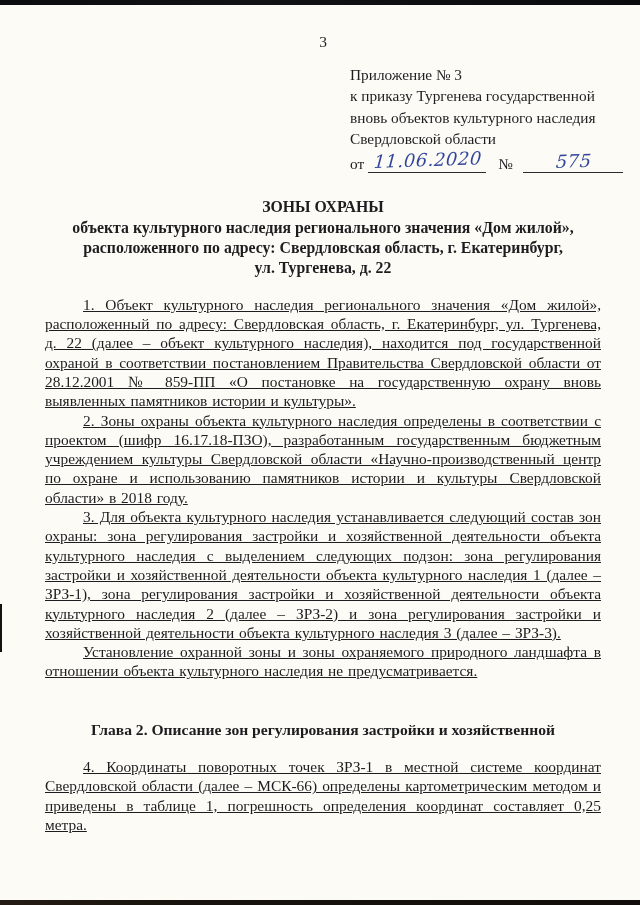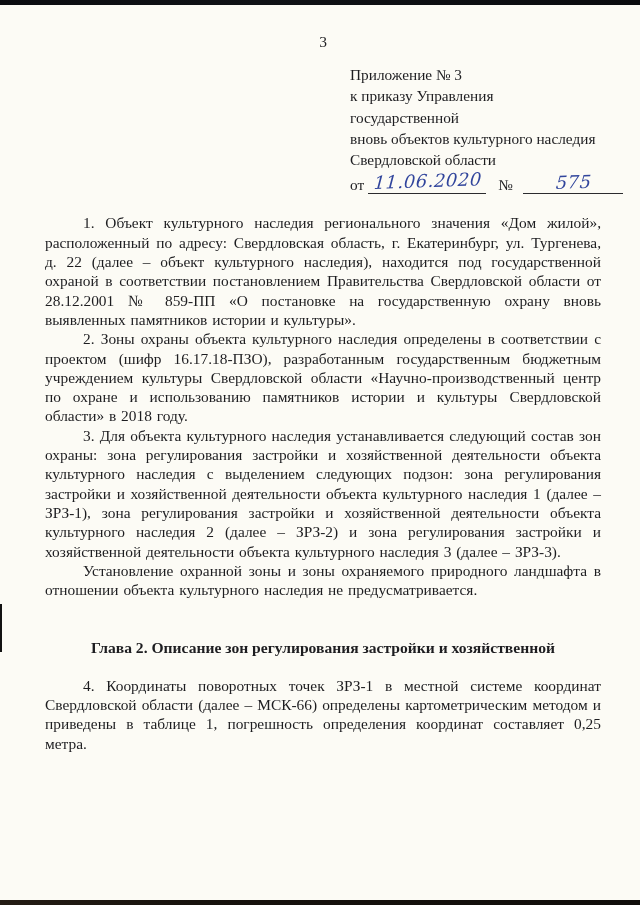--- a/index.html
+++ b/index.html
@@ -102,44 +102,51 @@
     line-height: 19.3px;
     text-align: justify;
   }
   .body-block.after-heading {
     margin-top: 17px;
   }
   .body-block p {
     margin: 0;
     text-indent: 38px;
     word-spacing: 1px;
+    text-decoration: underline;
   }
 </style>
 </head>
 <body>
 
 <div class="scan-page">
   <div class="edge-top"></div>
   <div class="edge-bottom"></div>
   <div class="edge-left"></div>
 
   <div class="content">
 
     <div class="page-number">3</div>
 
     <div class="appendix-block">
       <div>Приложение № 3</div>
-      <div>к приказу Управления государственной</div>
+      <div>к приказу Тургенева государственной</div>
       <div>вновь объектов культурного наследия</div>
       <div>Свердловской области</div>
       <div class="fill-line">
         <span>от</span><span class="hand-slot date"><span class="handwriting">11.06.2020</span></span><span class="no-label">№</span><span class="hand-slot num"><span class="handwriting">575</span></span>
       </div>
     </div>
 
+    <div class="doc-title">
+      <div>ЗОНЫ ОХРАНЫ</div>
+      <div>объекта культурного наследия регионального значения «Дом жилой»,</div>
+      <div>расположенного по адресу: Свердловская область, г. Екатеринбург,</div>
+      <div>ул. Тургенева, д. 22</div>
+    </div>
 
 
     <div class="body-block">
       <p>1. Объект культурного наследия регионального значения «Дом жилой», расположенный по адресу: Свердловская область, г. Екатеринбург, ул. Тургенева, д. 22 (далее – объект культурного наследия), находится под государственной охраной в соответствии постановлением Правительства Свердловской области от 28.12.2001 № 859-ПП «О постановке на государственную охрану вновь выявленных памятников истории и культуры».</p>
       <p>2. Зоны охраны объекта культурного наследия определены в соответствии с проектом (шифр 16.17.18-ПЗО), разработанным государственным бюджетным учреждением культуры Свердловской области «Научно-производственный центр по охране и использованию памятников истории и культуры Свердловской области» в 2018 году.</p>
       <p>3. Для объекта культурного наследия устанавливается следующий состав зон охраны: зона регулирования застройки и хозяйственной деятельности объекта культурного наследия с выделением следующих подзон: зона регулирования застройки и хозяйственной деятельности объекта культурного наследия 1 (далее – ЗРЗ-1), зона регулирования застройки и хозяйственной деятельности объекта культурного наследия 2 (далее – ЗРЗ-2) и зона регулирования застройки и хозяйственной деятельности объекта культурного наследия 3 (далее – ЗРЗ-3).</p>
       <p>Установление охранной зоны и зоны охраняемого природного ландшафта в отношении объекта культурного наследия не предусматривается.</p>
     </div>
 
     <div class="chapter-heading second">

